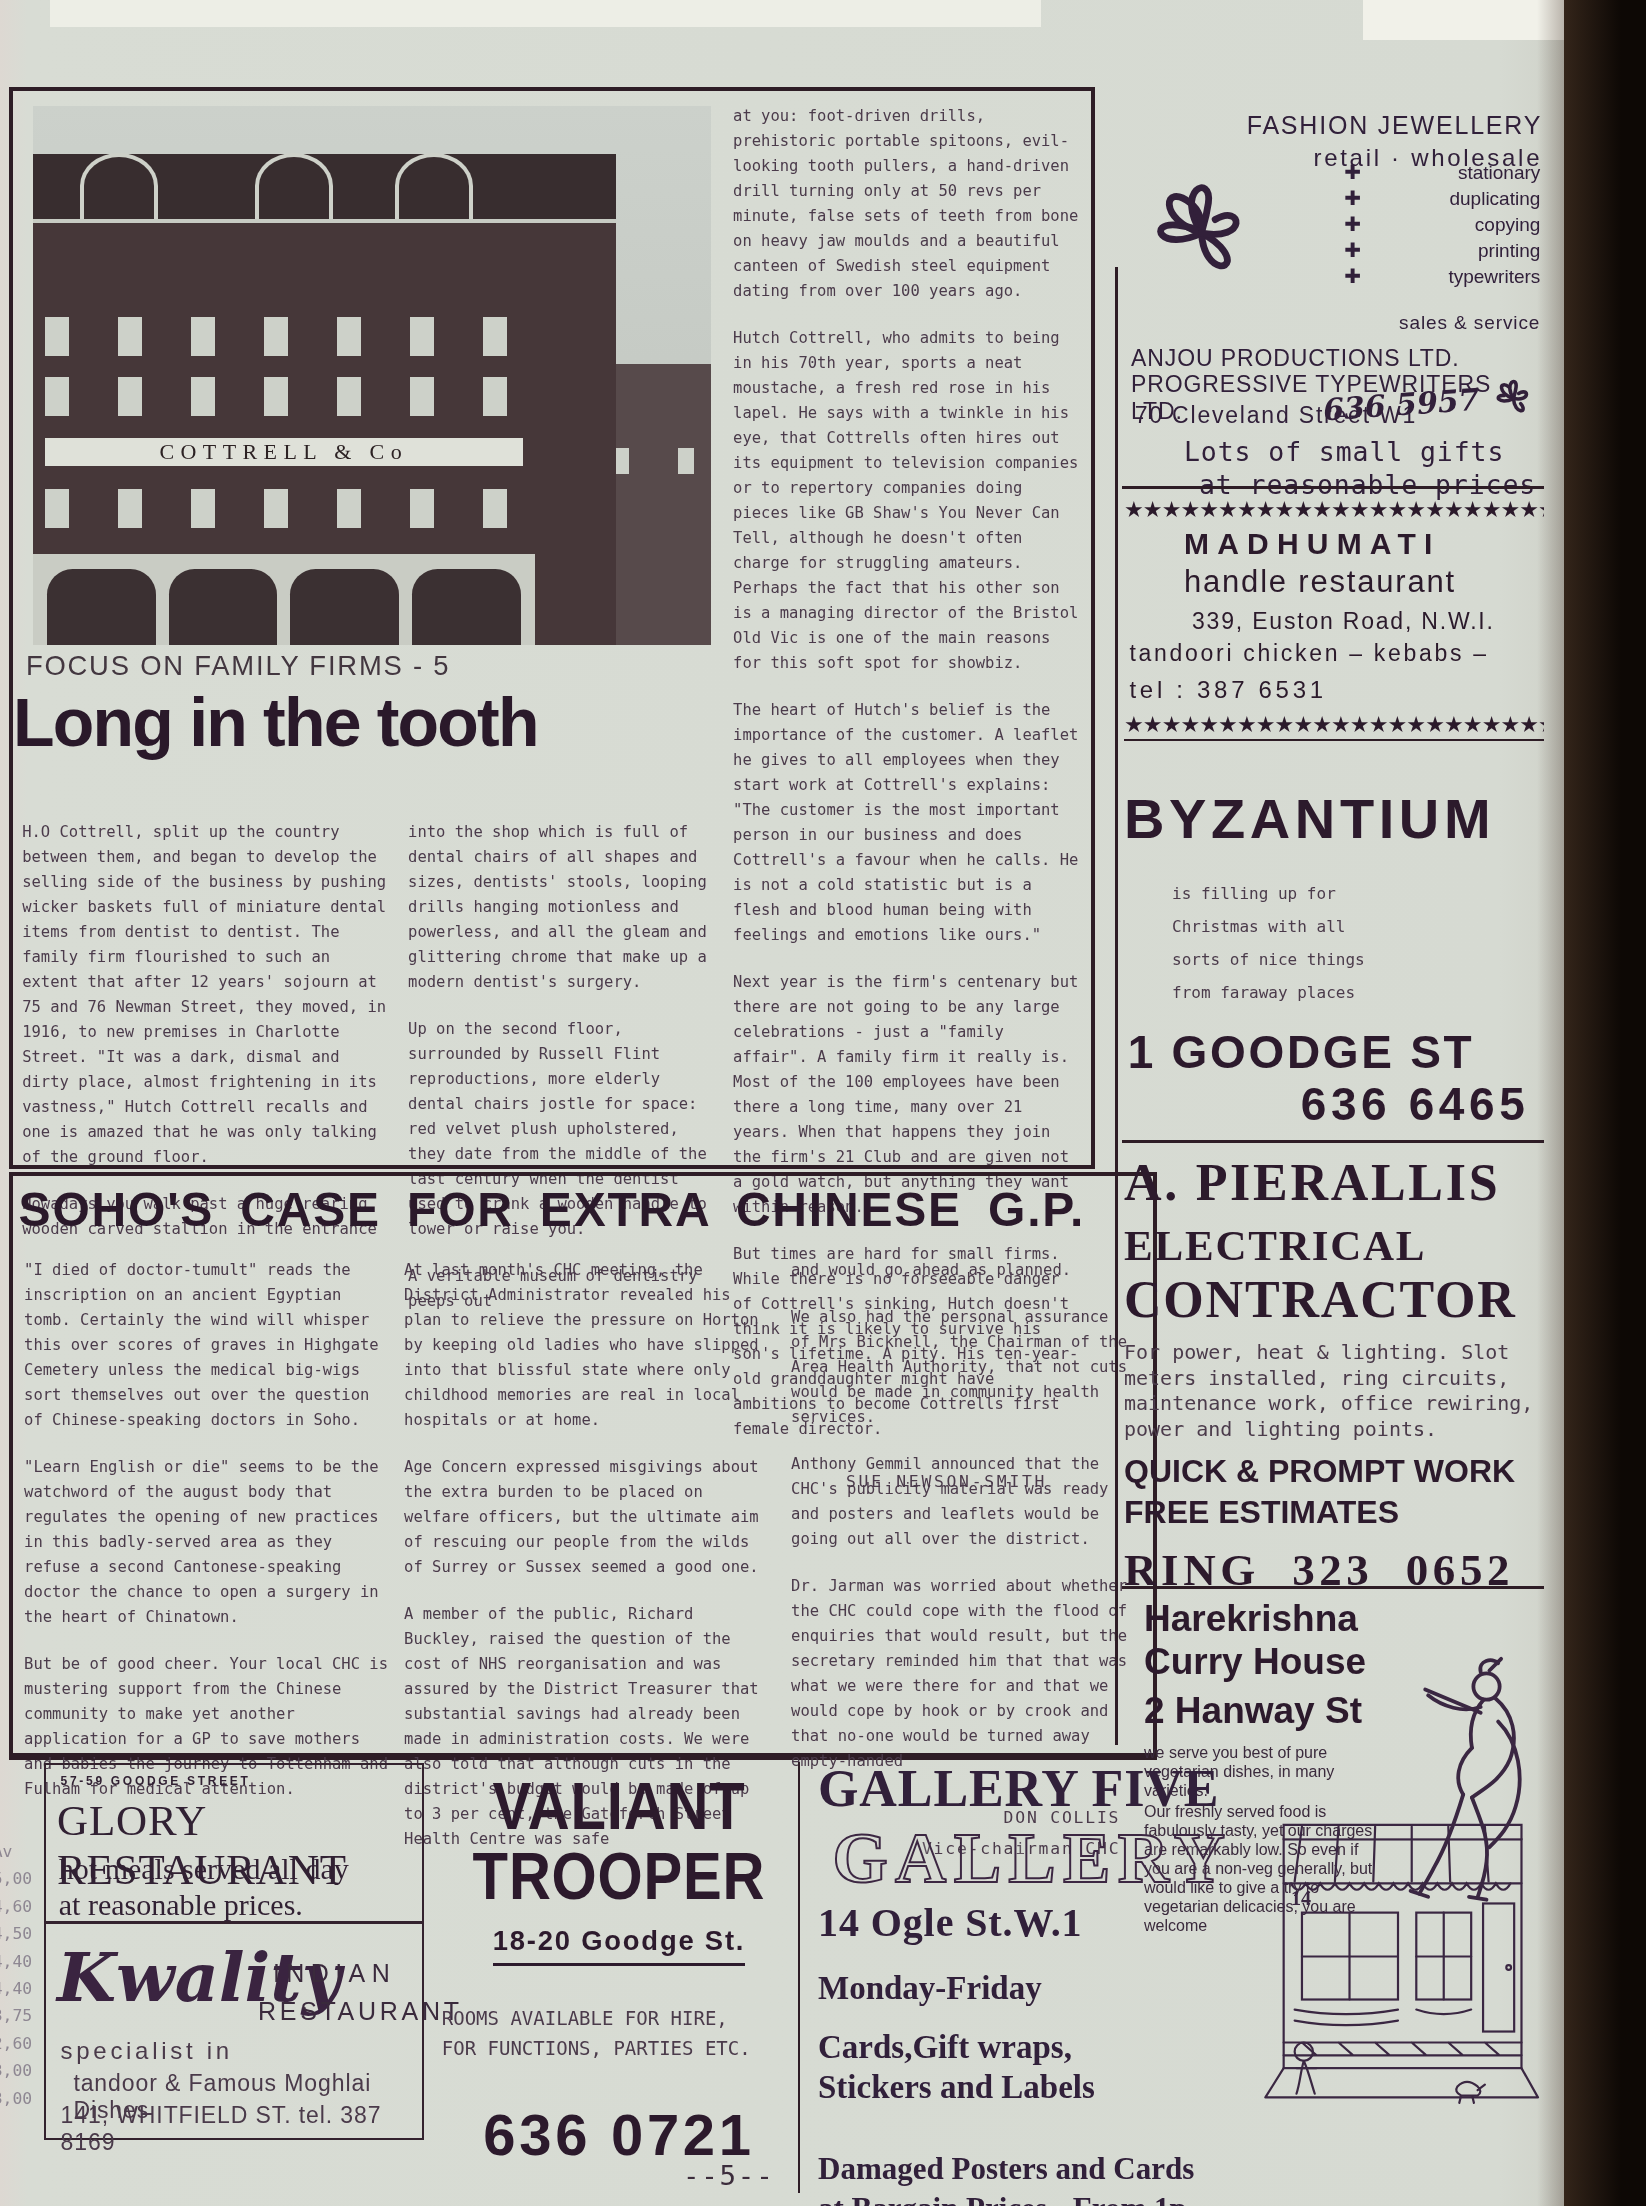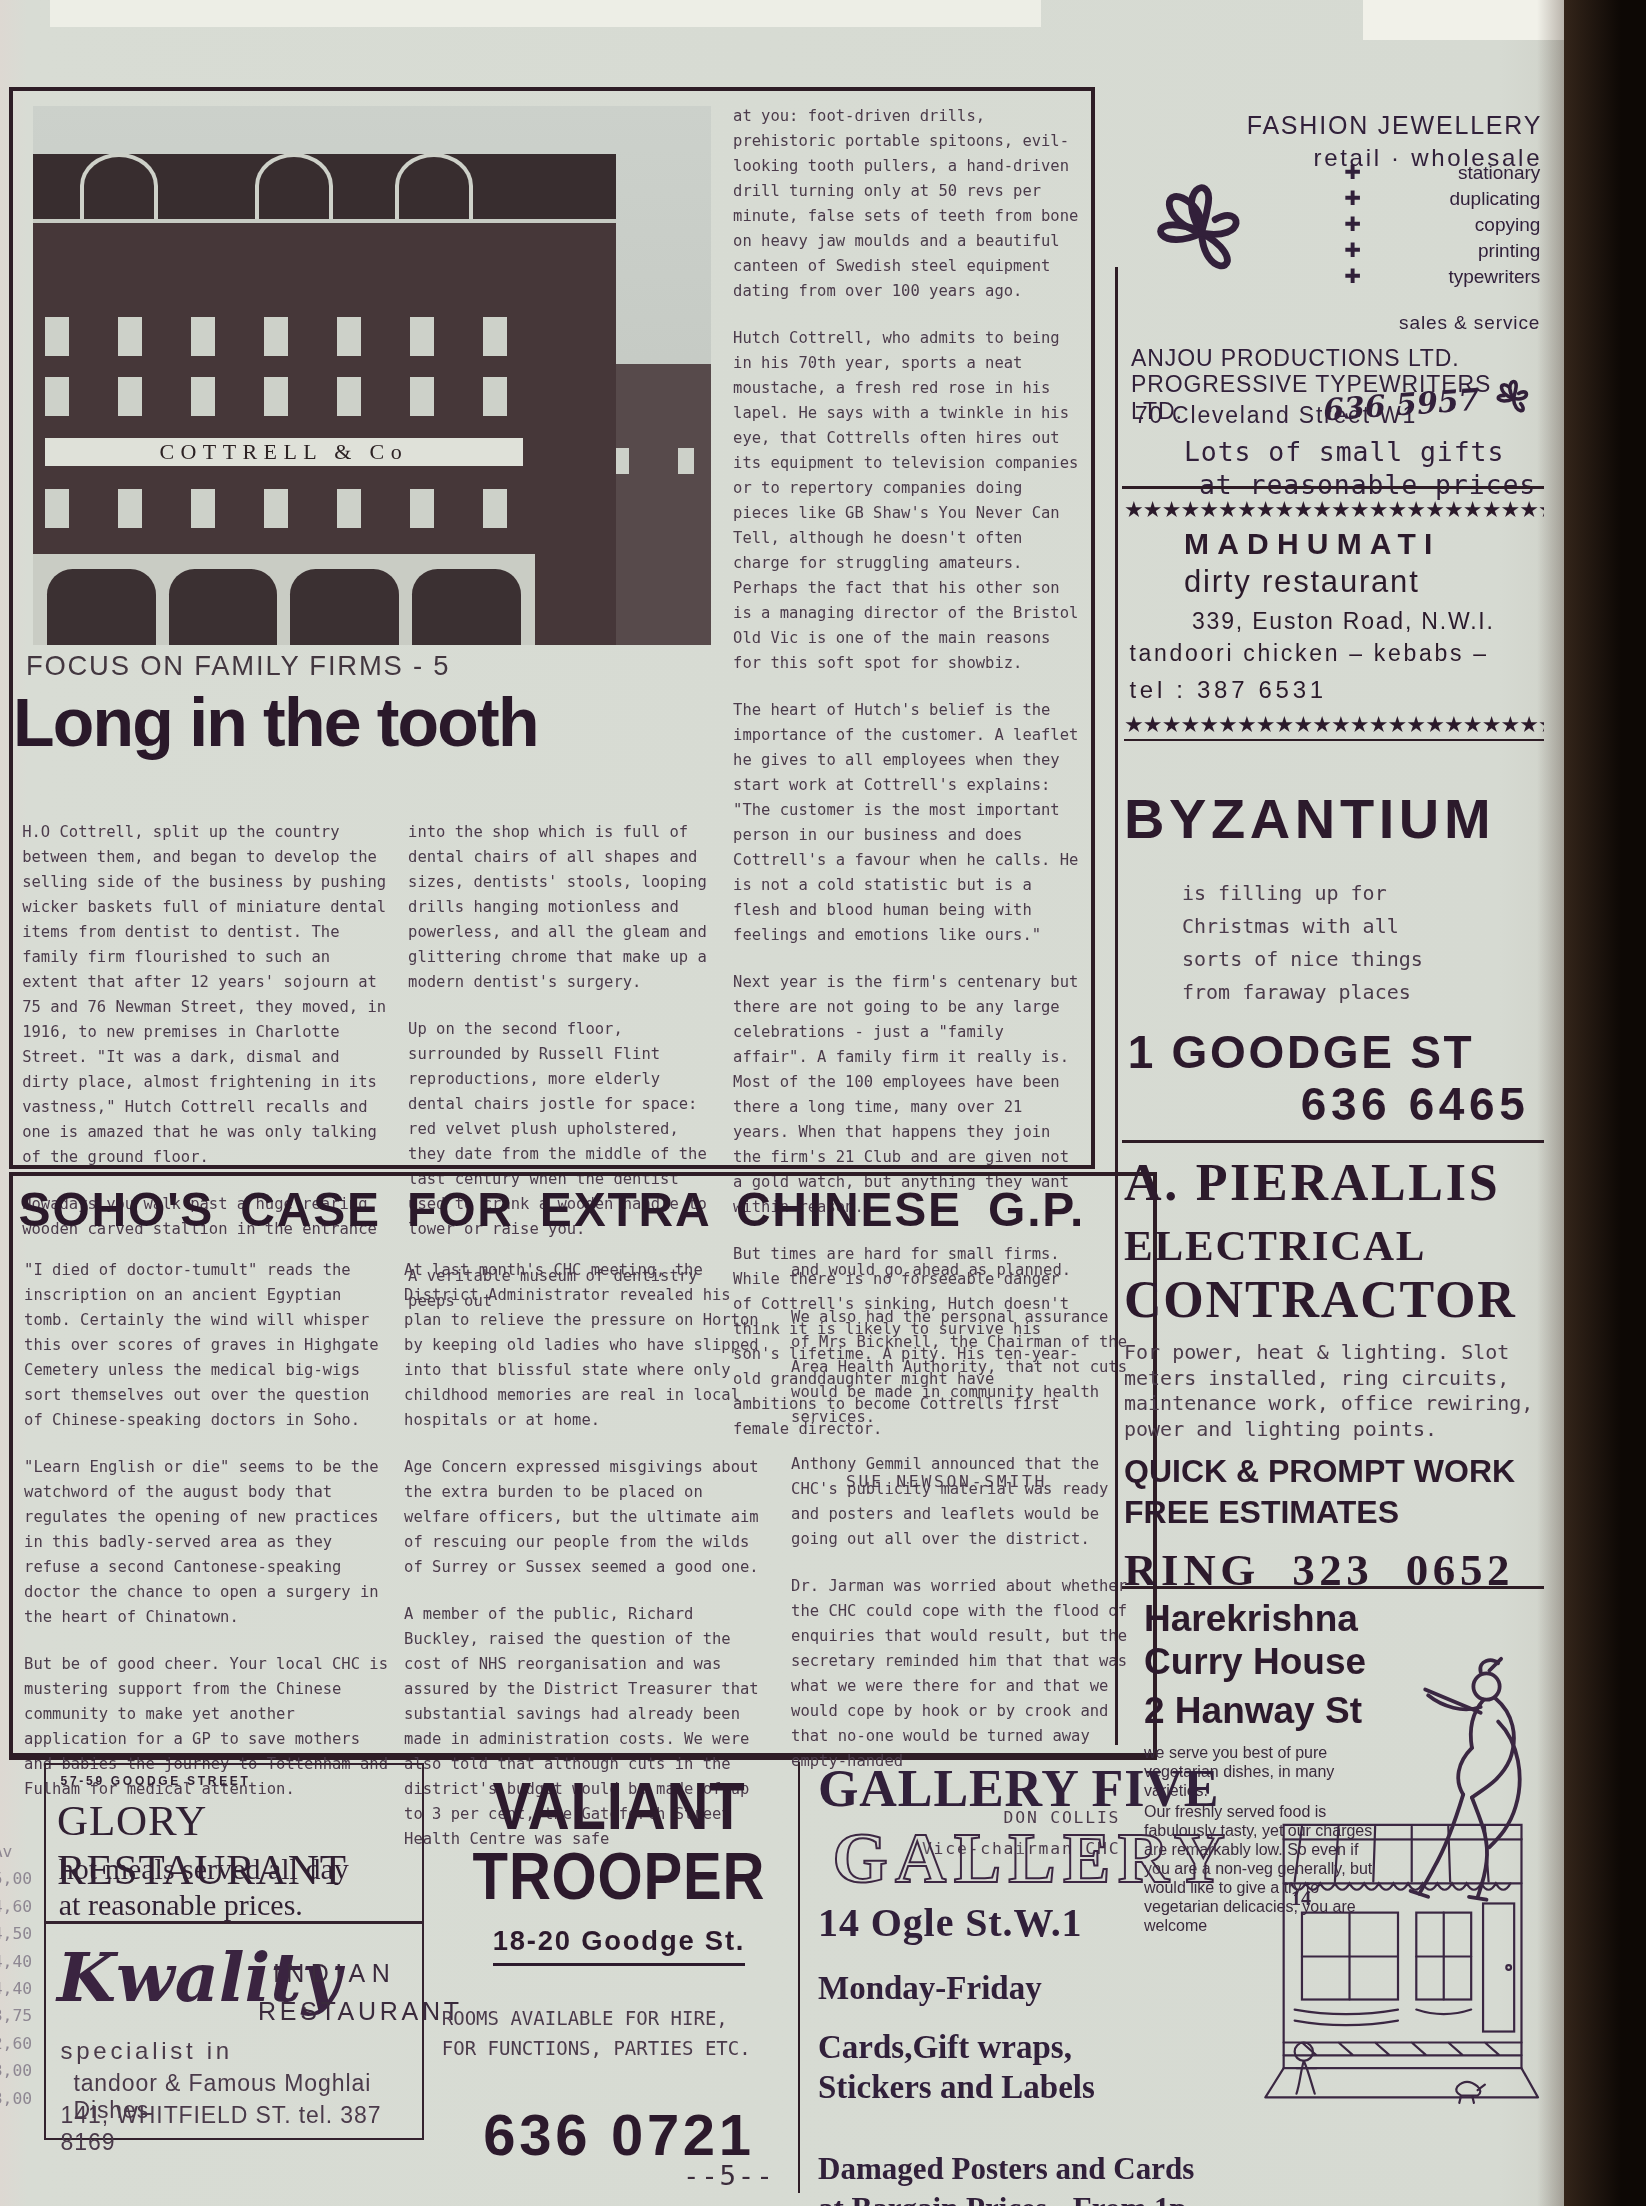--- a/index.html
+++ b/index.html
@@ -86,21 +86,21 @@
   .stars{font-size:22px;letter-spacing:-0.9px;color:#2b1a2b;white-space:nowrap;overflow:hidden;}
   .madhu-name{margin:3.7px 0 0 60px;font-size:30px;font-weight:600;letter-spacing:8.2px;}
   .madhu-type{margin:3.7px 0 0 60px;font-size:31px;letter-spacing:1.8px;}
   .madhu-addr{margin:7.3px 0 0 68px;font-size:23px;letter-spacing:1.8px;}
   .madhu-menu{margin:5.5px 0 0 5.5px;font-size:23px;letter-spacing:2.7px;}
   .madhu-tel{margin:9.1px 0 0 5.5px;font-size:24px;letter-spacing:3.7px;}
   .stars2{margin-top:7.3px;border-bottom:2.7px solid #2e1d26;padding-bottom:1.8px;}
   
   .byz{left:1124px;top:786px;width:420px;}
   .byz-name{font-size:56px;font-weight:800;letter-spacing:4.6px;color:#2c1a2c;}
-  .byz-body{position:absolute;left:58px;top:91px;font-size:20px;line-height:33px;}
+  .byz-body{position:absolute;left:48px;top:91px;font-size:16px;line-height:33px;}
   .byz-body p{margin:0;}
   .byz-addr{position:absolute;left:3.7px;top:239px;font-size:46px;font-weight:bold;letter-spacing:2.7px;color:#2c1a2c;}
   .byz-phone{position:absolute;right:14.6px;top:291px;font-size:46px;font-weight:bold;letter-spacing:4.6px;color:#2c1a2c;}
   .byz-rule{left:1122px;top:1140px;width:422px;}
   
   .pier{left:1124px;top:1153px;width:420px;color:#2c1a2c;}
   .pier-name{font-family:"Liberation Serif",serif;font-size:52px;font-weight:bold;letter-spacing:2.7px;}
   .pier-t1{font-family:"Liberation Serif",serif;font-size:43px;font-weight:bold;letter-spacing:1.8px;margin-top:9.1px;}
   .pier-t2{font-family:"Liberation Serif",serif;font-size:52px;font-weight:bold;letter-spacing:1.8px;}
   .pier-body{font-size:20px;line-height:25.6px;margin-top:11px;width:411px;}
@@ -283,21 +283,21 @@
       </g>
     </svg>
     <div class="anjou-f1">Lots of small gifts</div>
     <div class="anjou-f2">at reasonable prices</div>
   </div>
   <div class="abs hr anjou-rule"></div>
 
   <div class="abs madhu">
     <div class="stars">★★★★★★★★★★★★★★★★★★★★★★★★★</div>
     <div class="madhu-name">MADHUMATI</div>
-    <div class="madhu-type">dirty restaurant</div>
+    <div class="madhu-type">handle restaurant</div>
     <div class="madhu-addr">339, Euston Road, N.W.I.</div>
     <div class="madhu-menu">tandoori chicken  –  kebabs –</div>
     <div class="madhu-tel">tel : 387  6531</div>
     <div class="stars stars2">★★★★★★★★★★★★★★★★★★★★★★★★★</div>
   </div>
 
   <div class="abs byz">
     <div class="byz-name">BYZANTIUM</div>
     <div class="byz-body mono">
         <p class="para">is filling up for</p>

